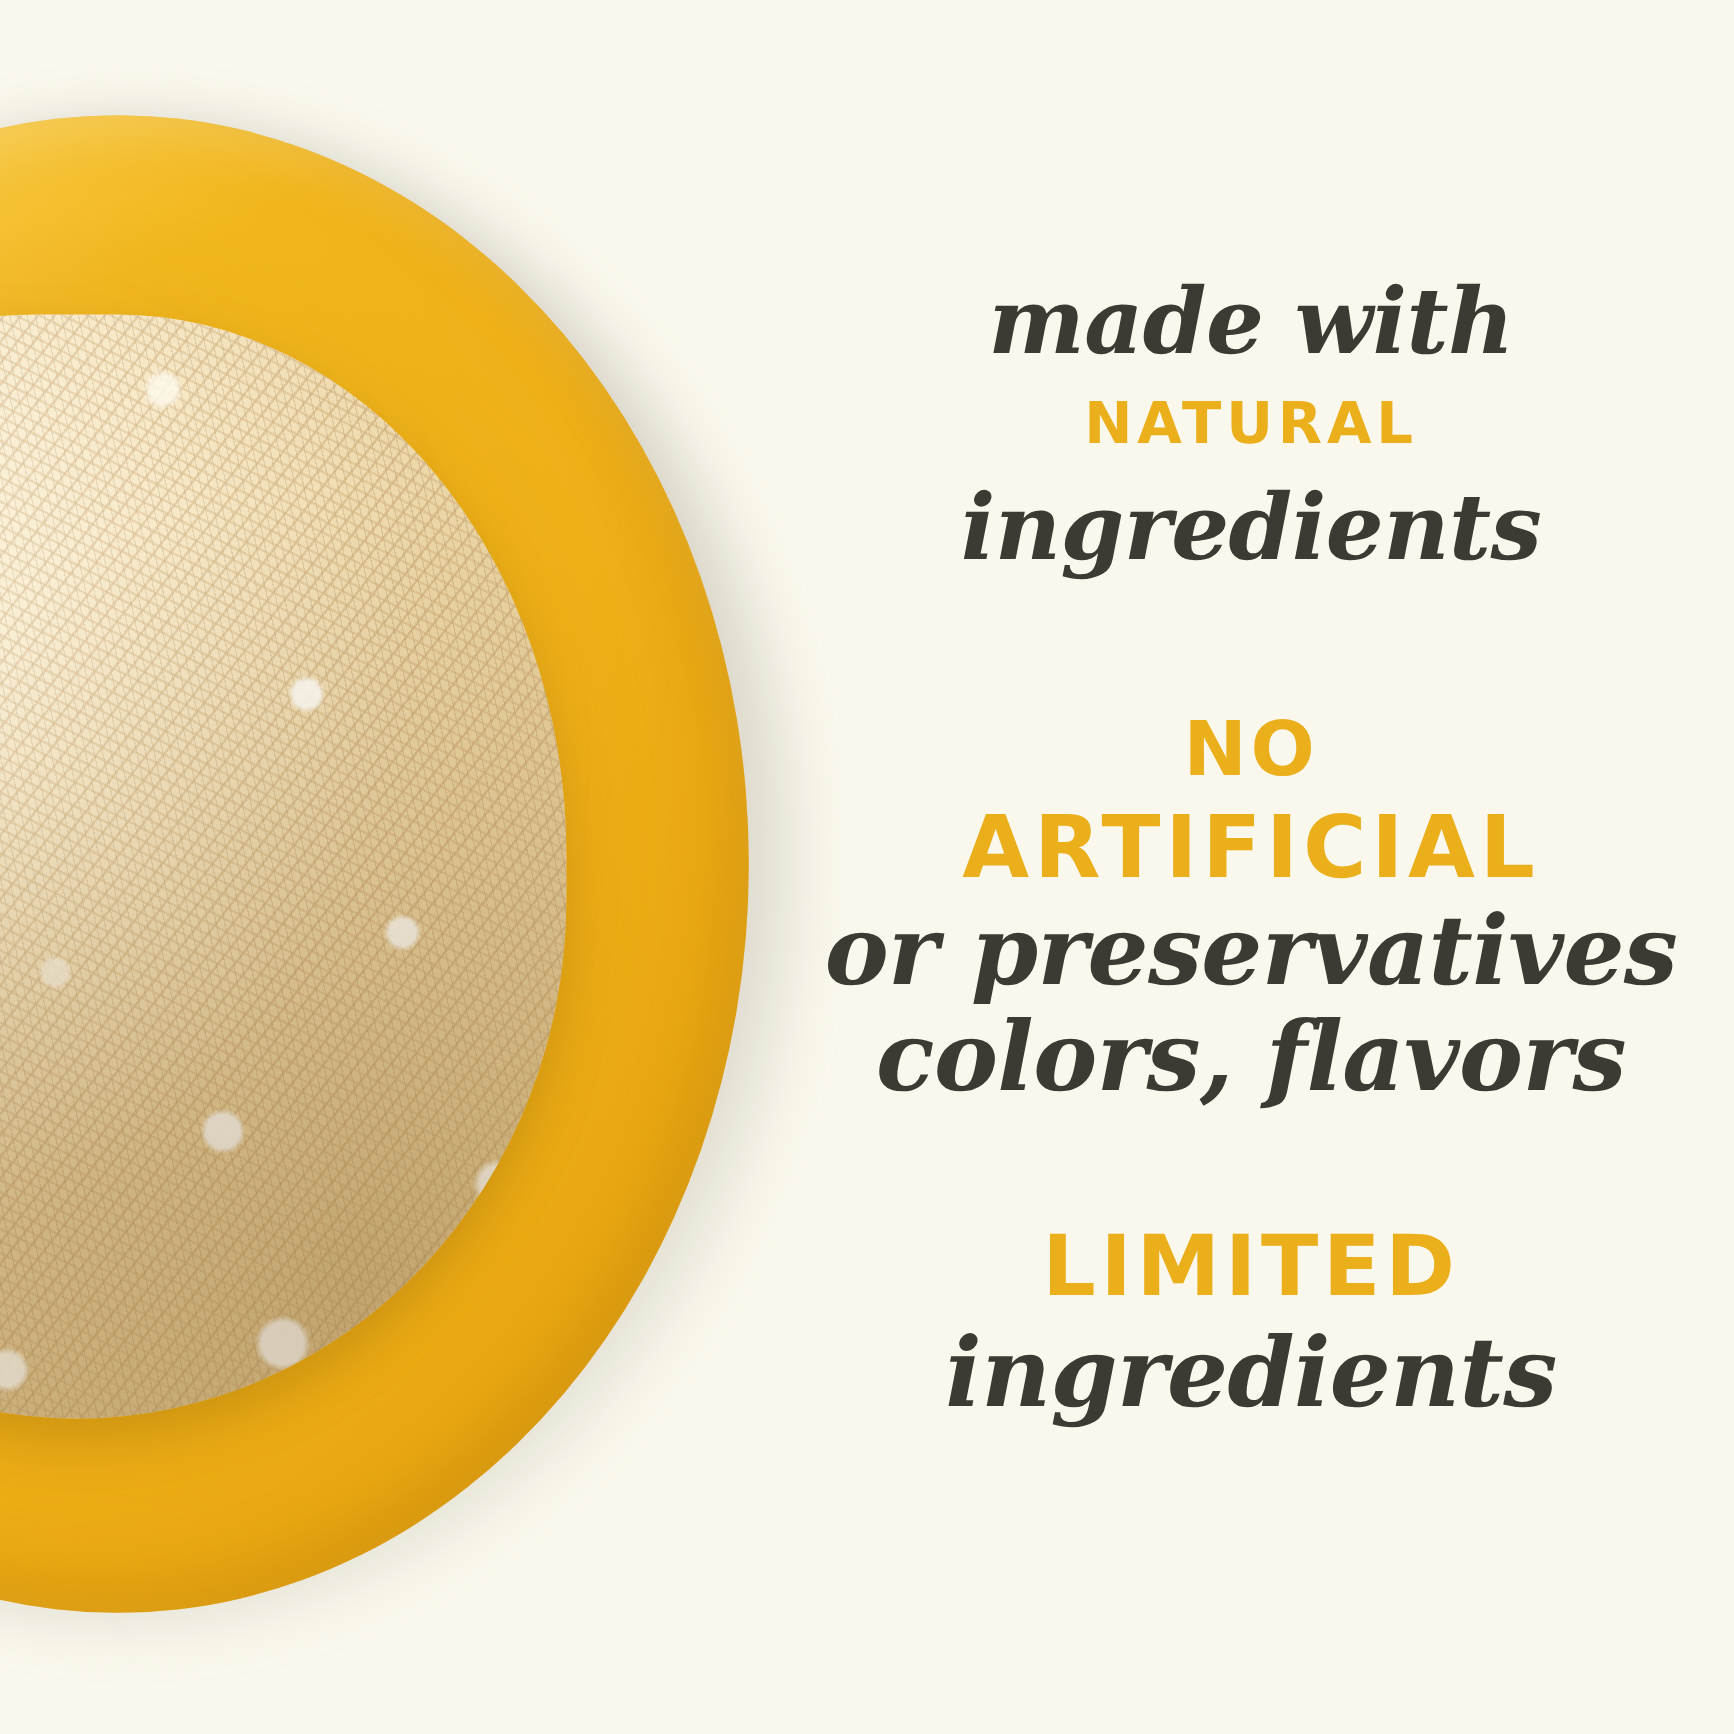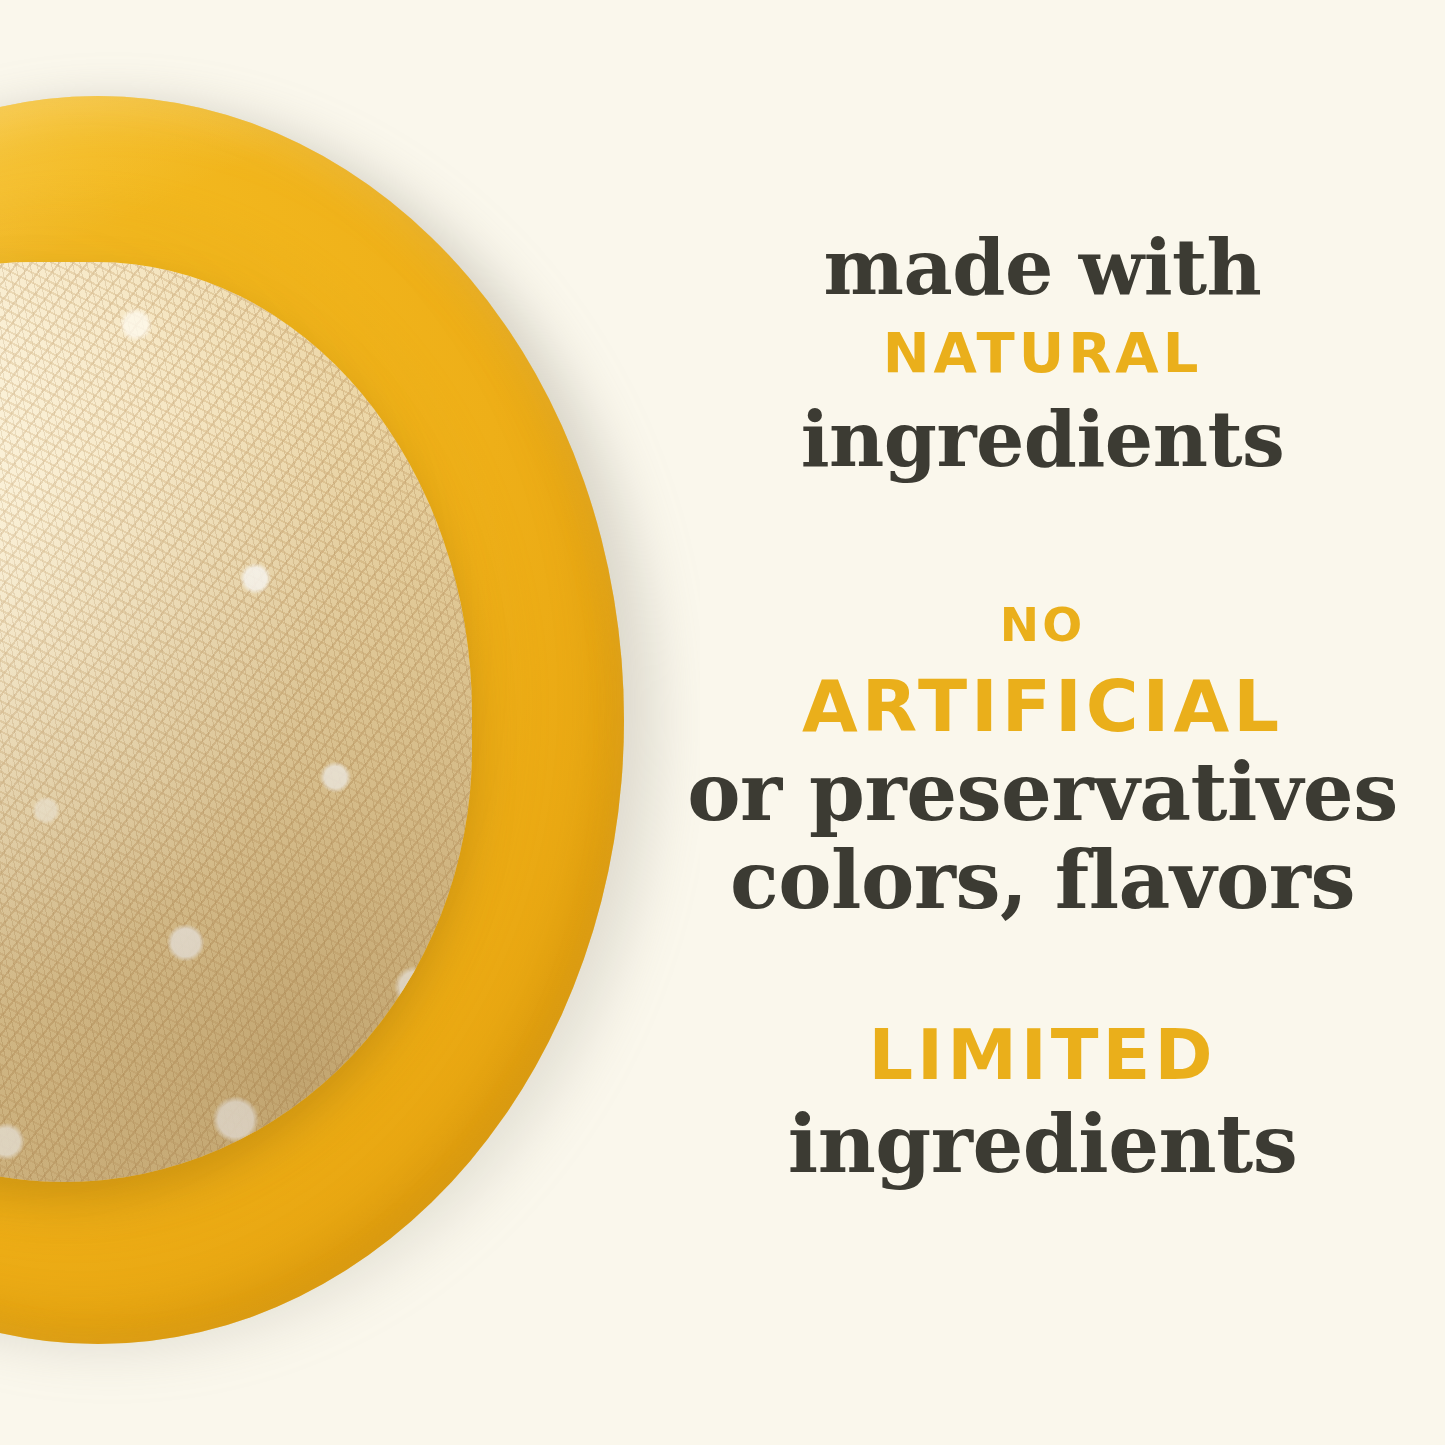--- a/index.html
+++ b/index.html
@@ -147,38 +147,39 @@
     width: 805px;
     text-align: center;
   }
   #claim-natural      { top: 224px; }
   #claim-no-artificial{ top: 586px; }
   #claim-limited      { top: 1014px; text-align: center; }
 
   .line-script {
     color: #3c3b33;
     font-family: "DejaVu Serif", serif;
+    font-style: italic;
     font-weight: 700;
     letter-spacing: -0.5px;
     white-space: nowrap;
   }
   .line-caps {
     color: #eaaf1b;
     font-family: "DejaVu Sans", sans-serif;
     font-weight: 700;
     white-space: nowrap;
   }
 
   
   .n-l1 { font-size: 76px;  line-height: 88px; }
-  .n-l2 { font-size: 56px;  line-height: 82px; letter-spacing: 4px; }
+  .n-l2 { font-size: 48px;  line-height: 82px; letter-spacing: 4px; }
   .n-l3 { font-size: 76px;  line-height: 92px; }
 
   
-  .a-l1 { font-size: 47px;  line-height: 78px; letter-spacing: 3px; }
+  .a-l1 { font-size: 63px;  line-height: 78px; letter-spacing: 3px; }
   .a-l2 { font-size: 72px;  line-height: 84px; letter-spacing: 4px; }
   .a-l3 { font-size: 80px;  line-height: 88px; }
   .a-l4 { font-size: 80px;  line-height: 88px; }
 
   
   .l-l1 { font-size: 70px;  line-height: 82px; letter-spacing: 4px; }
   .l-l2 { font-size: 80px;  line-height: 96px; }
 </style>
 </head>
 <body>

